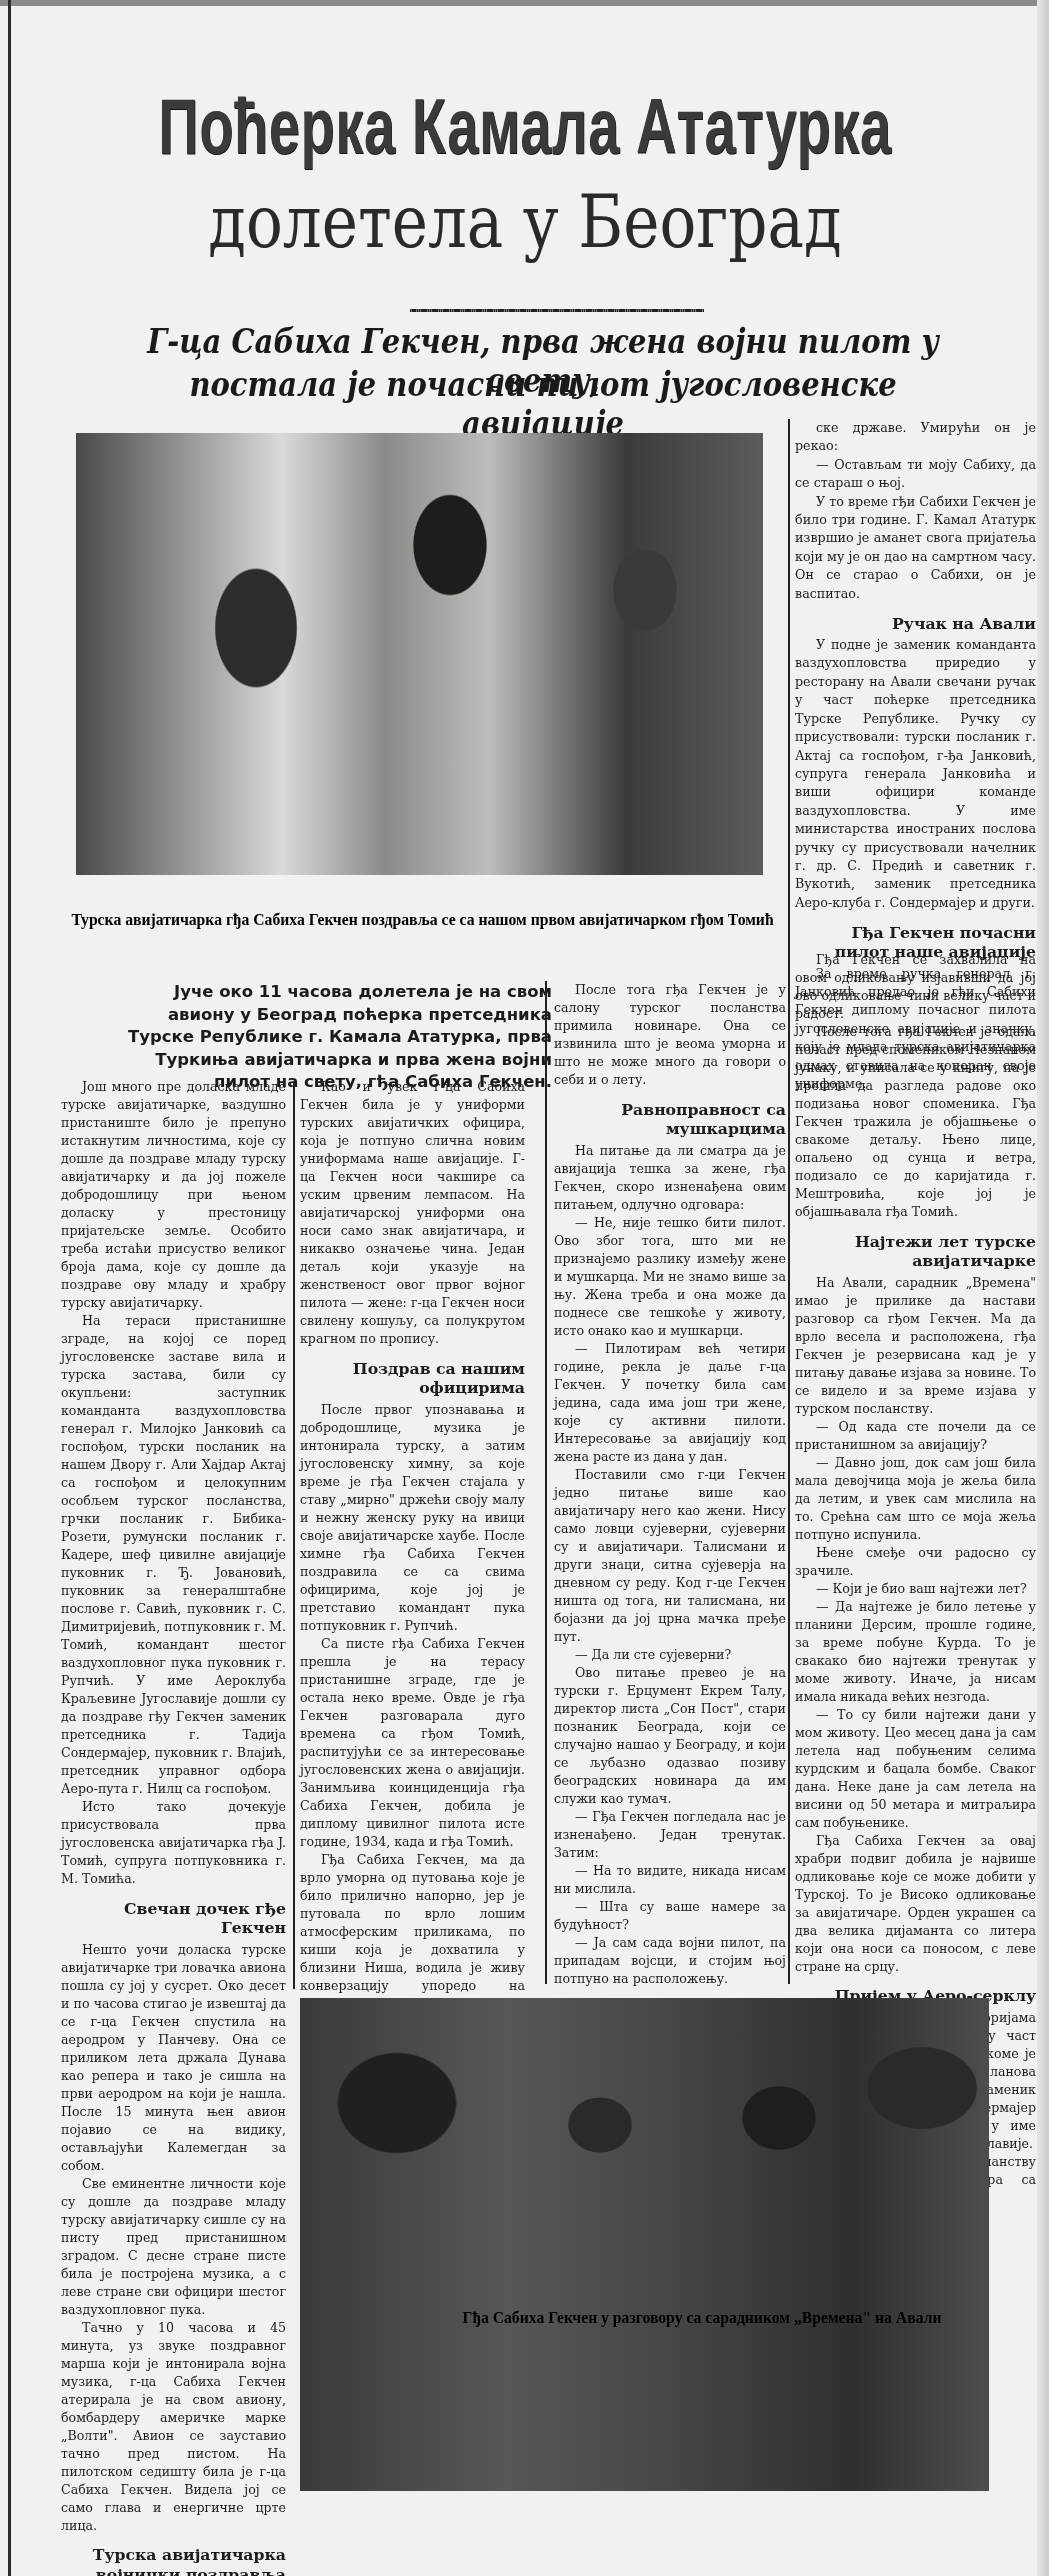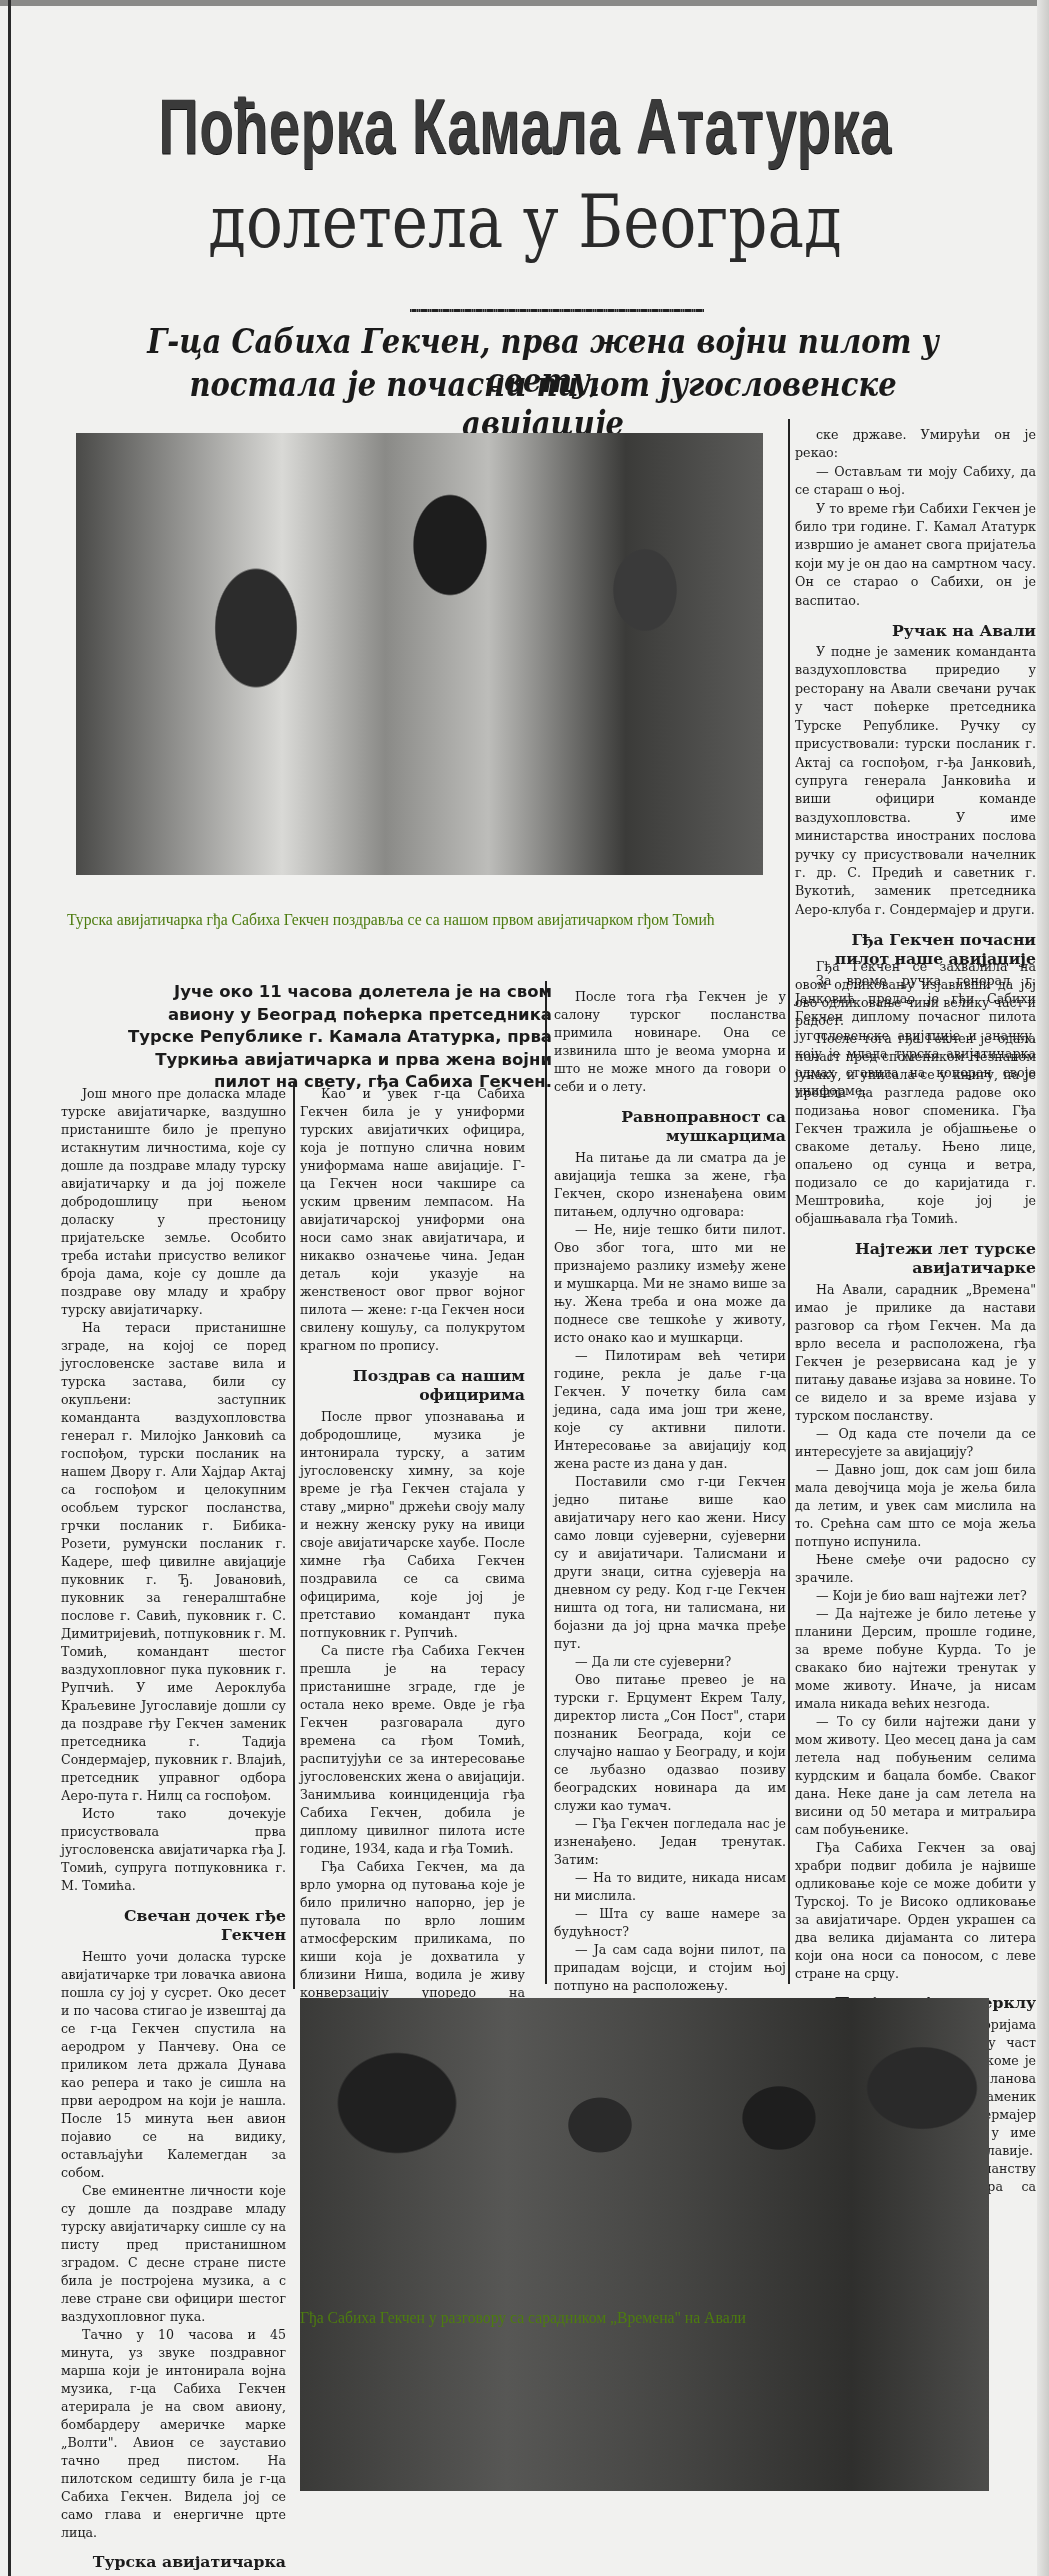--- a/index.html
+++ b/index.html
@@ -29,25 +29,25 @@
       linear-gradient(90deg, #4a4a48 0%, #d9d9d6 30%, #8a8a87 45%, #bdbdba 60%, #3b3b39 80%, #5c5c5a 100%);
   }
   .photo2 { left:300px; top:1998px; width:689px; height:493px;
     background:
       radial-gradient(ellipse 97px 82px at 97px 105px, #202020 60%, transparent 62%),
       radial-gradient(ellipse 52px 45px at 300px 127px, #2a2a2a 60%, transparent 62%),
       radial-gradient(ellipse 60px 52px at 479px 120px, #1e1e1e 60%, transparent 62%),
       radial-gradient(ellipse 90px 67px at 622px 90px, #2a2a2a 60%, transparent 62%),
       linear-gradient(90deg, #3a3a38 0%, #575755 30%, #454543 55%, #2f2f2d 80%, #4d4d4b 100%);
   }
-  .caption { position:absolute; text-align:left; font-family:"Liberation Serif", serif; font-weight:normal; font-size:15.7px; color:#4d7c0f; }
+  .caption { position:absolute; text-align:center; font-family:"Liberation Serif", serif; font-weight:bold; font-size:15.7px; color:#000000; }
   .cap1 { left:67px; top:908px; width:711px; line-height:24px; }
   .cap2 { left:300px; top:2306px; width:804px; top:2309px; }
 
-  .col { position:absolute; font-family:"DejaVu Serif", serif; font-size:14px; line-height:19.7px; text-align:justify; color:#1c1c1c;margin-top:7px; }
+  .col { position:absolute; font-family:"DejaVu Serif", serif; font-size:14px; line-height:19.7px; text-align:justify; color:#1c1c1c; }
   .col p { margin:0; text-indent:21px; }
   .col h3 { margin:10.5px 0 3px 0; text-align:right; font-size:15.7px; font-weight:bold; line-height:19.5px; }
   .vrule { position:absolute; width:2.2px; background:#222; }
 
   .lead { position:absolute; left:103px; top:981px; width:449px; font-family:"DejaVu Sans", sans-serif; font-weight:bold; font-size:16.5px; line-height:22.5px; text-align:right; color:#1b1b1b; }
 
   .right-col { left:795px; top:419px; width:241px; font-size:12.7px; line-height:18.4px; }
   .c1 { left:61px; top:1078px; width:225px; font-size:12.6px; line-height:18px; }
   .c2 { left:300px; top:1078px; width:225px; font-size:12.6px; line-height:18px; }
   .c3 { left:554px; top:981px; width:232px; font-size:12.6px; line-height:18px; }
@@ -117,21 +117,21 @@
     <h3>Ручак на Авали</h3>
     <p>У подне је заменик команданта ваздухопловства приредио у ресторану на Авали свечани ручак у част поћерке претседника Турске Републике. Ручку су присуствовали: турски посланик г. Актај са госпођом, г-ђа Јанковић, супруга генерала Јанковића и виши официри команде ваздухопловства. У име министарства иностраних послова ручку су присуствовали начелник г. др. С. Предић и саветник г. Вукотић, заменик претседника Аеро-клуба г. Сондермајер и други.</p>
     <h3>Гђа Гекчен почасни пилот наше авијације</h3>
     <p>За време ручка генерал г. Јанковић предао је гђи Сабихи Гекчен диплому почасног пилота југословенске авијације и значку, коју је млада турска авијатичарка одмах ставила на копоран своје униформе.</p>
   </div>
 <div class="col c4">
     <p>Гђа Гекчен се захвалила на овом одликовању изјавивши да јој ово одликовање чини велику част и радост.</p>
     <p>После тога гђа Гекчен је одала почаст пред спомеником Незнаном јунаку, и уписала се у књигу, па је прешла да разгледа радове око подизања новог споменика. Гђа Гекчен тражила је објашњење о свакоме детаљу. Њено лице, опаљено од сунца и ветра, подизало се до каријатида г. Мештровића, које јој је објашњавала гђа Томић.</p>
     <h3>Најтежи лет турске авијатичарке</h3>
     <p>На Авали, сарадник „Времена" имао је прилике да настави разговор са гђом Гекчен. Ма да врло весела и расположена, гђа Гекчен је резервисана кад је у питању давање изјава за новине. То се видело и за време изјава у турском посланству.</p>
-    <p>— Од када сте почели да се интересујете за авијацију?</p>
+    <p>— Од када сте почели да се пристанишном за авијацију?</p>
     <p>— Давно још, док сам још била мала девојчица моја је жеља била да летим, и увек сам мислила на то. Срећна сам што се моја жеља потпуно испунила.</p>
     <p>Њене смеђе очи радосно су зрачиле.</p>
     <p>— Који је био ваш најтежи лет?</p>
     <p>— Да најтеже је било летење у планини Дерсим, прошле године, за време побуне Курда. То је свакако био најтежи тренутак у моме животу. Иначе, ја нисам имала никада већих незгода.</p>
     <p>— То су били најтежи дани у мом животу. Цео месец дана ја сам летела над побуњеним селима курдским и бацала бомбе. Сваког дана. Неке дане ја сам летела на висини од 50 метара и митраљира сам побуњенике.</p>
     <p>Гђа Сабиха Гекчен за овај храбри подвиг добила је највише одликовање које се може добити у Турској. То је Високо одликовање за авијатичаре. Орден украшен са два велика дијаманта со литера који она носи са поносом, с леве стране на срцу.</p>
     <h3>Пријем у Аеро-серклу</h3>
     <p>У шест часова, у просторијама Аеро-серкла, приређен је у част гђе Сабихе Гекчен пријем, коме је присуствовао велики број чланова Аеро-серкла и Аеро-клуба. Заменик претседника г. Тадија Сондермајер поздравио је гђу Гекчен у име Аеро-клуба Краљевине Југославије.</p>
     <p>Увече је у турском посланству приређена свечана вечера са пријемом.</p>
   </div>

